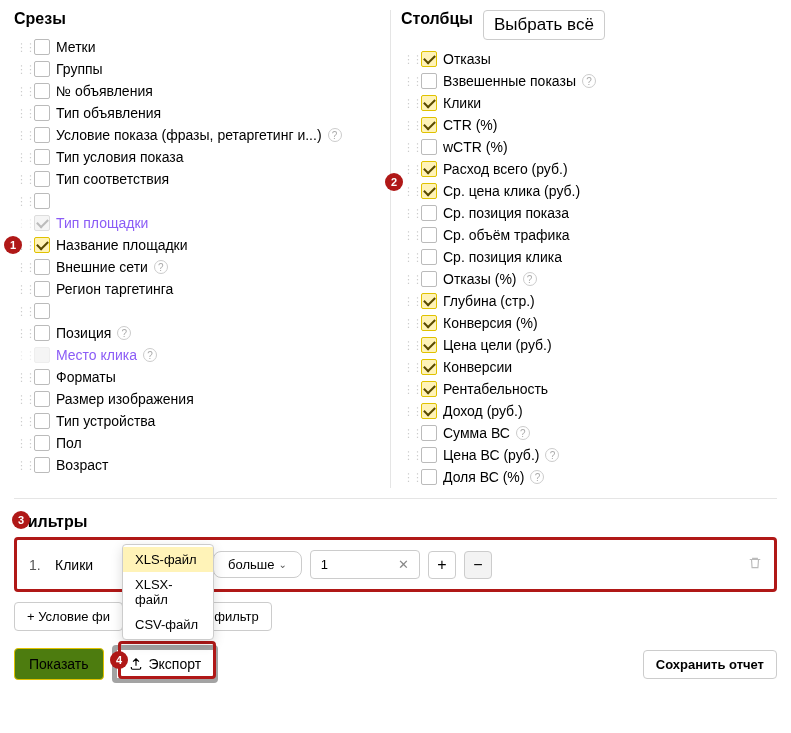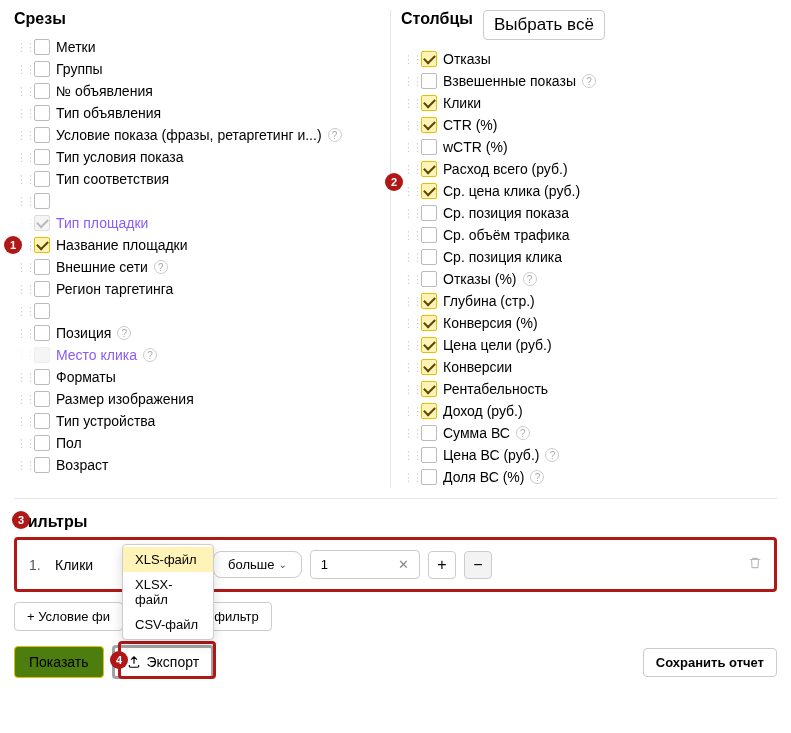--- a/index.html
+++ b/index.html
@@ -184,21 +184,21 @@
     margin-top: 14px;
     display: flex; align-items: center; gap: 8px;
     position: relative;
   }
   .btn-primary {
     background: #4d7c0f; border: 1px solid #e0c200;
     border-radius: 4px; padding: 7px 14px; font-size: 14px;
     cursor: pointer;
   }
   .btn-export {
-    border: 3px solid #a3a3a3; border-radius: 4px;
+    border: 5px solid #a3a3a3; border-radius: 4px;
     background: #fff; padding: 6px 12px; font-size: 14px;
     cursor: pointer; display: inline-flex; align-items: center; gap: 6px;
   }
   .export-hl {
     position: absolute;
     left: 104px; top: -4px;
     width: 98px; height: 38px;
     border: 3px solid #b01817;
     border-radius: 4px;
     pointer-events: none;

